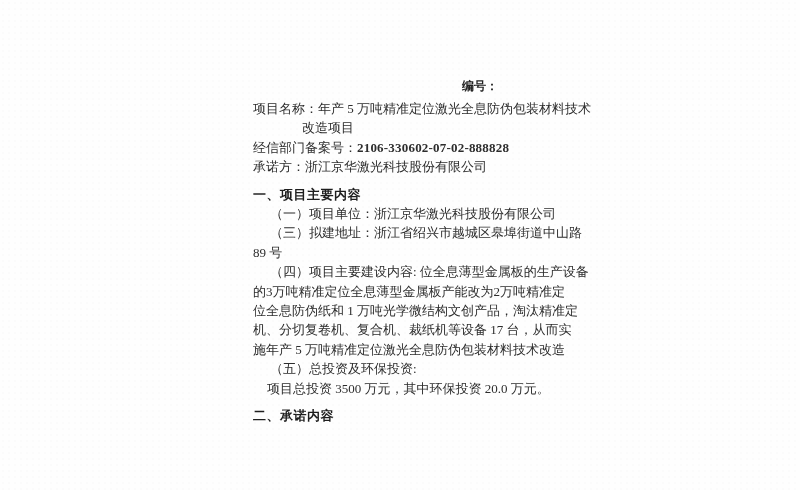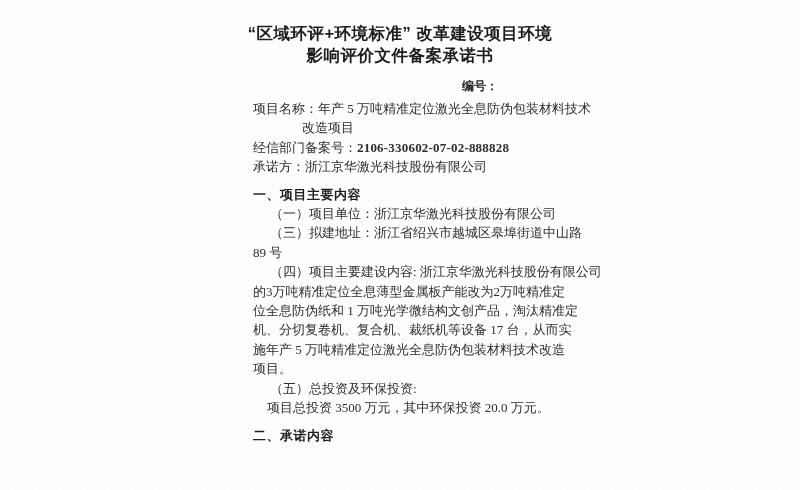--- a/index.html
+++ b/index.html
@@ -57,42 +57,37 @@
     margin-top: 8px;
   }
   .strong { font-weight: bold; color: #242424; }
   .code { font-weight: bold; letter-spacing: 0.2px; }
 </style>
 </head>
 <body>
 
 <div class="page">
 
-  <div class="title-block">
-    <div>“区域环评+环境标准” 改革建设项目环境</div>
-    <div>影响评价文件备案承诺书</div>
-  </div>
 
   <div class="serial">编号：</div>
 
   <div class="content">
     <div class="ln">项目名称：年产 5 万吨精准定位激光全息防伪包装材料技术</div>
     <div class="ln hang">改造项目</div>
     <div class="ln"><span>经信部门备案号：</span><span class="code">2106-330602-07-02-888828</span></div>
     <div class="ln">承诺方：浙江京华激光科技股份有限公司</div>
 
     <div class="ln sec">一、项目主要内容</div>
     <div class="ln indent1">（一）项目单位：浙江京华激光科技股份有限公司</div>
     <div class="ln indent1">（三）拟建地址：浙江省绍兴市越城区皋埠街道中山路</div>
     <div class="ln">89 号</div>
-    <div class="ln indent1">（四）项目主要建设内容: 浙江京华激光科技股份有限公司</div>
+    <div class="ln indent1">（四）项目主要建设内容: 位全息薄型金属板的生产设备</div>
     <div class="ln">的3万吨精准定位全息薄型金属板产能改为2万吨精准定</div>
     <div class="ln">位全息防伪纸和 1 万吨光学微结构文创产品，淘汰精准定</div>
     <div class="ln">机、分切复卷机、复合机、裁纸机等设备 17 台，从而实</div>
     <div class="ln">施年产 5 万吨精准定位激光全息防伪包装材料技术改造</div>
-    <div class="ln">项目。</div>
     <div class="ln indent1">（五）总投资及环保投资:</div>
     <div class="ln indent2">项目总投资 3500 万元，其中环保投资 20.0 万元。</div>
 
     <div class="ln sec">二、承诺内容</div>
   </div>
 
 </div>
 
 </body></html>

